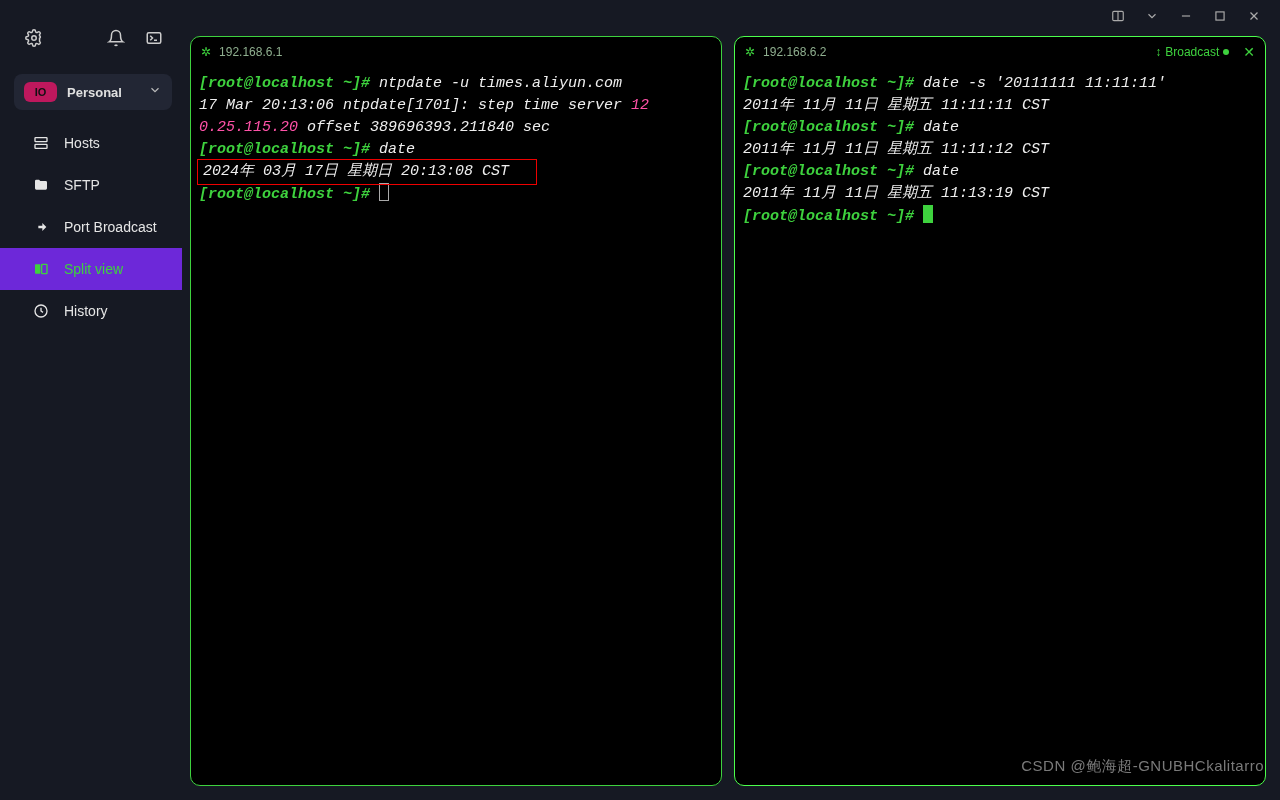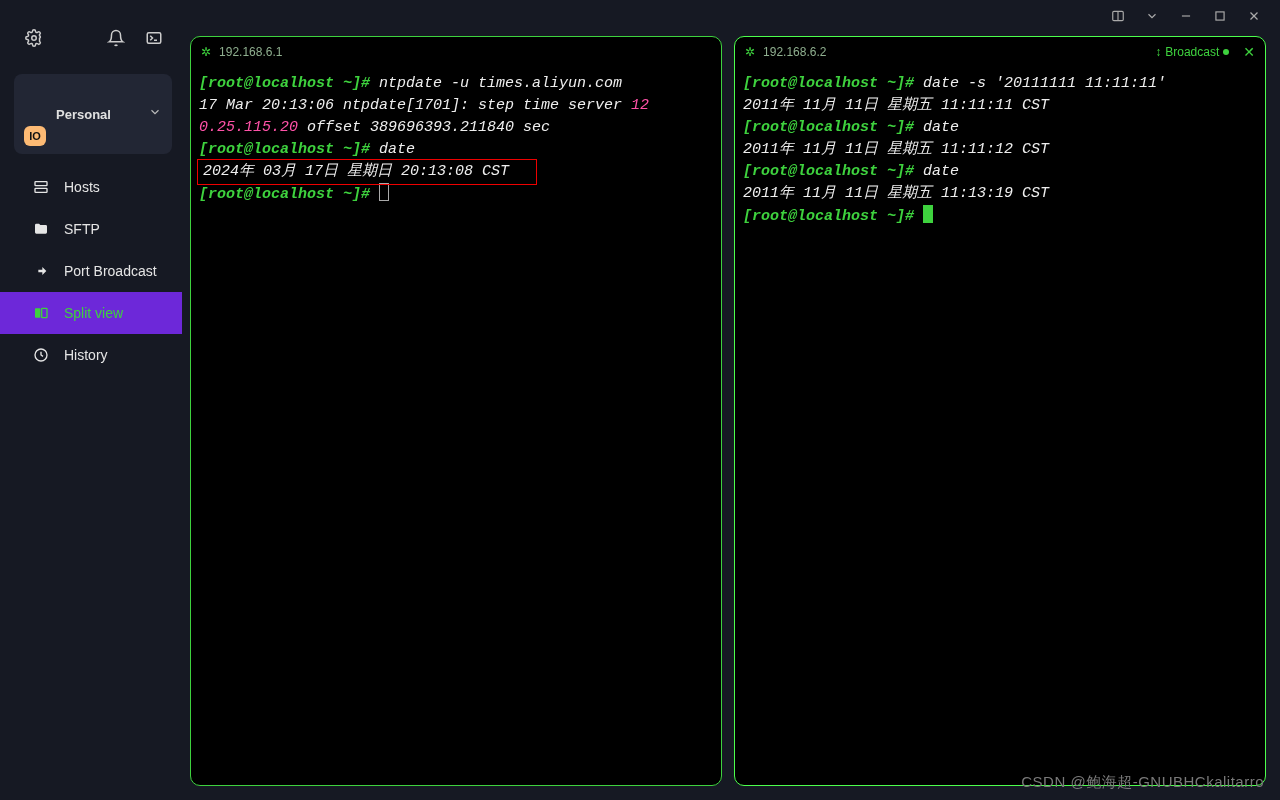--- a/index.html
+++ b/index.html
@@ -6,21 +6,21 @@
 body { background: #161923; color: #e0e0e0; font-family: -apple-system, BlinkMacSystemFont, 'Segoe UI', sans-serif; width: 1280px; height: 800px; overflow: hidden; position: relative; }
 .titlebar { position: absolute; top: 0; right: 0; height: 32px; display: flex; align-items: center; gap: 6px; padding: 0 12px; z-index: 10; }
 .titlebar .wbtn { width: 28px; height: 28px; display: flex; align-items: center; justify-content: center; color: #aaa; cursor: pointer; }
 .titlebar .wbtn svg { width: 14px; height: 14px; }
 .layout-icon { color: #3ed23e; }
 .app { display: flex; height: 100%; }
 .sidebar { width: 182px; background: #161923; display: flex; flex-direction: column; padding-top: 10px; }
 .topicons { display: flex; align-items: center; gap: 18px; padding: 18px 18px 18px 24px; }
 .topicons .ico { width: 20px; height: 20px; color: #ccc; cursor: pointer; display:flex; align-items:center; justify-content:center;}
 .wschip { display: flex; align-items: center; gap: 10px; margin: 8px 10px 12px 14px; padding: 8px 10px; background: #222634; border-radius: 8px; cursor: pointer; }
-.wschip .badge { width: 22px; height: 20px; border-radius: 6px; background: #fdba74; color: #111; font-size: 11px; font-weight: 700; display: flex; align-items: center; justify-content: center; margin-top: 44px; }
+.wschip .badge { width: 33px; height: 20px; border-radius: 6px; background: #be185d; color: #111; font-size: 11px; font-weight: 700; display: flex; align-items: center; justify-content: center; }
 .wschip .lbl { font-weight: 600; font-size: 13px; flex:1;}
 .wschip .chev { color: #bbb; }
 .nav { display: flex; flex-direction: column; }
 .navitem { display: flex; align-items: center; gap: 14px; padding: 12px 14px 12px 32px; font-size: 14px; color: #e5e5e5; cursor: pointer; }
 .navitem.active { background: #6d28d9; color: #3ed23e; }
 .navitem .nico { width: 18px; height: 18px; display: flex; align-items: center; justify-content: center; color: inherit;}
 .navitem.active .nico { color: #3ed23e; }
 .content { flex: 1; display: flex; gap: 12px; padding: 36px 14px 14px 8px; }
 .pane { flex: 1; border: 1px solid #3ed23e; border-radius: 10px; background: #000; display: flex; flex-direction: column; overflow: hidden; }
 .pane.active { border-color: #4cff4c; }
@@ -32,21 +32,21 @@
 .tabbar .dot { width:6px; height:6px; border-radius:50%; background:#3ed23e; display:inline-block;}
 .term { flex: 1; padding: 6px 8px 8px 8px; font-family: 'Courier New', monospace; font-size: 15px; line-height: 22px; white-space: pre; color: #eee; overflow: hidden; font-style: italic;}
 .g { color: #3ed23e; font-weight: bold; }
 .p { color: #ff52a8; }
 .w { color: #eee; }
 .boxed { display:inline-block; padding: 0 4px; }
 .redbox-row { position: relative; display:inline-block;}
 .redbox-row::after { content:""; position:absolute; left:-2px; right:-24px; top:-2px; bottom:-2px; border: 1.5px solid #e00; pointer-events:none;}
 .cursor-block { display:inline-block; width: 10px; height: 18px; background: #3ed23e; vertical-align: -3px;}
 .cursor-box { display:inline-block; width: 10px; height: 18px; border: 1px solid #aaa; vertical-align: -3px;}
-.watermark { position: absolute; right: 16px; bottom: 8px; color: #7a7a7a; font-size: 15px; font-family: sans-serif; letter-spacing: 0.5px;}
+.watermark { position: absolute; right: 16px; bottom: 24px; color: #7a7a7a; font-size: 15px; font-family: sans-serif; letter-spacing: 0.5px;}
 </style>
 </head>
 <body>
 
 <div class="titlebar">
   <div class="wbtn layout-icon">
     <svg viewBox="0 0 24 24" fill="none" stroke="currentColor" stroke-width="2">
         <rect x="3" y="4" width="18" height="16" rx="2"></rect>
         <line x1="12" y1="4" x2="12" y2="20"></line>
       </svg>

